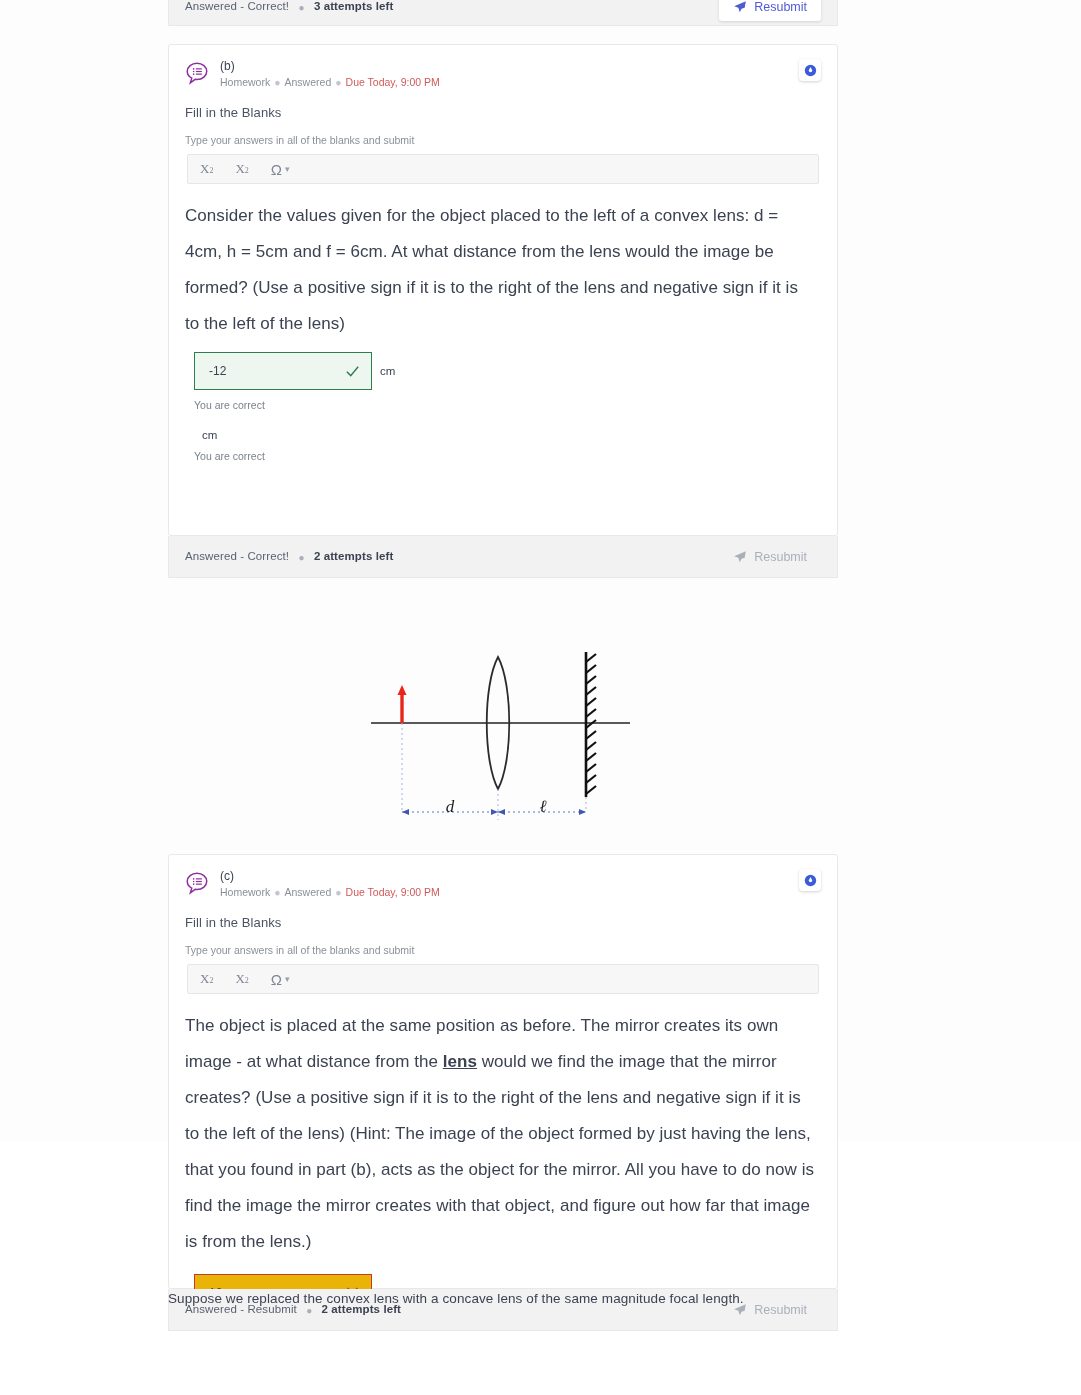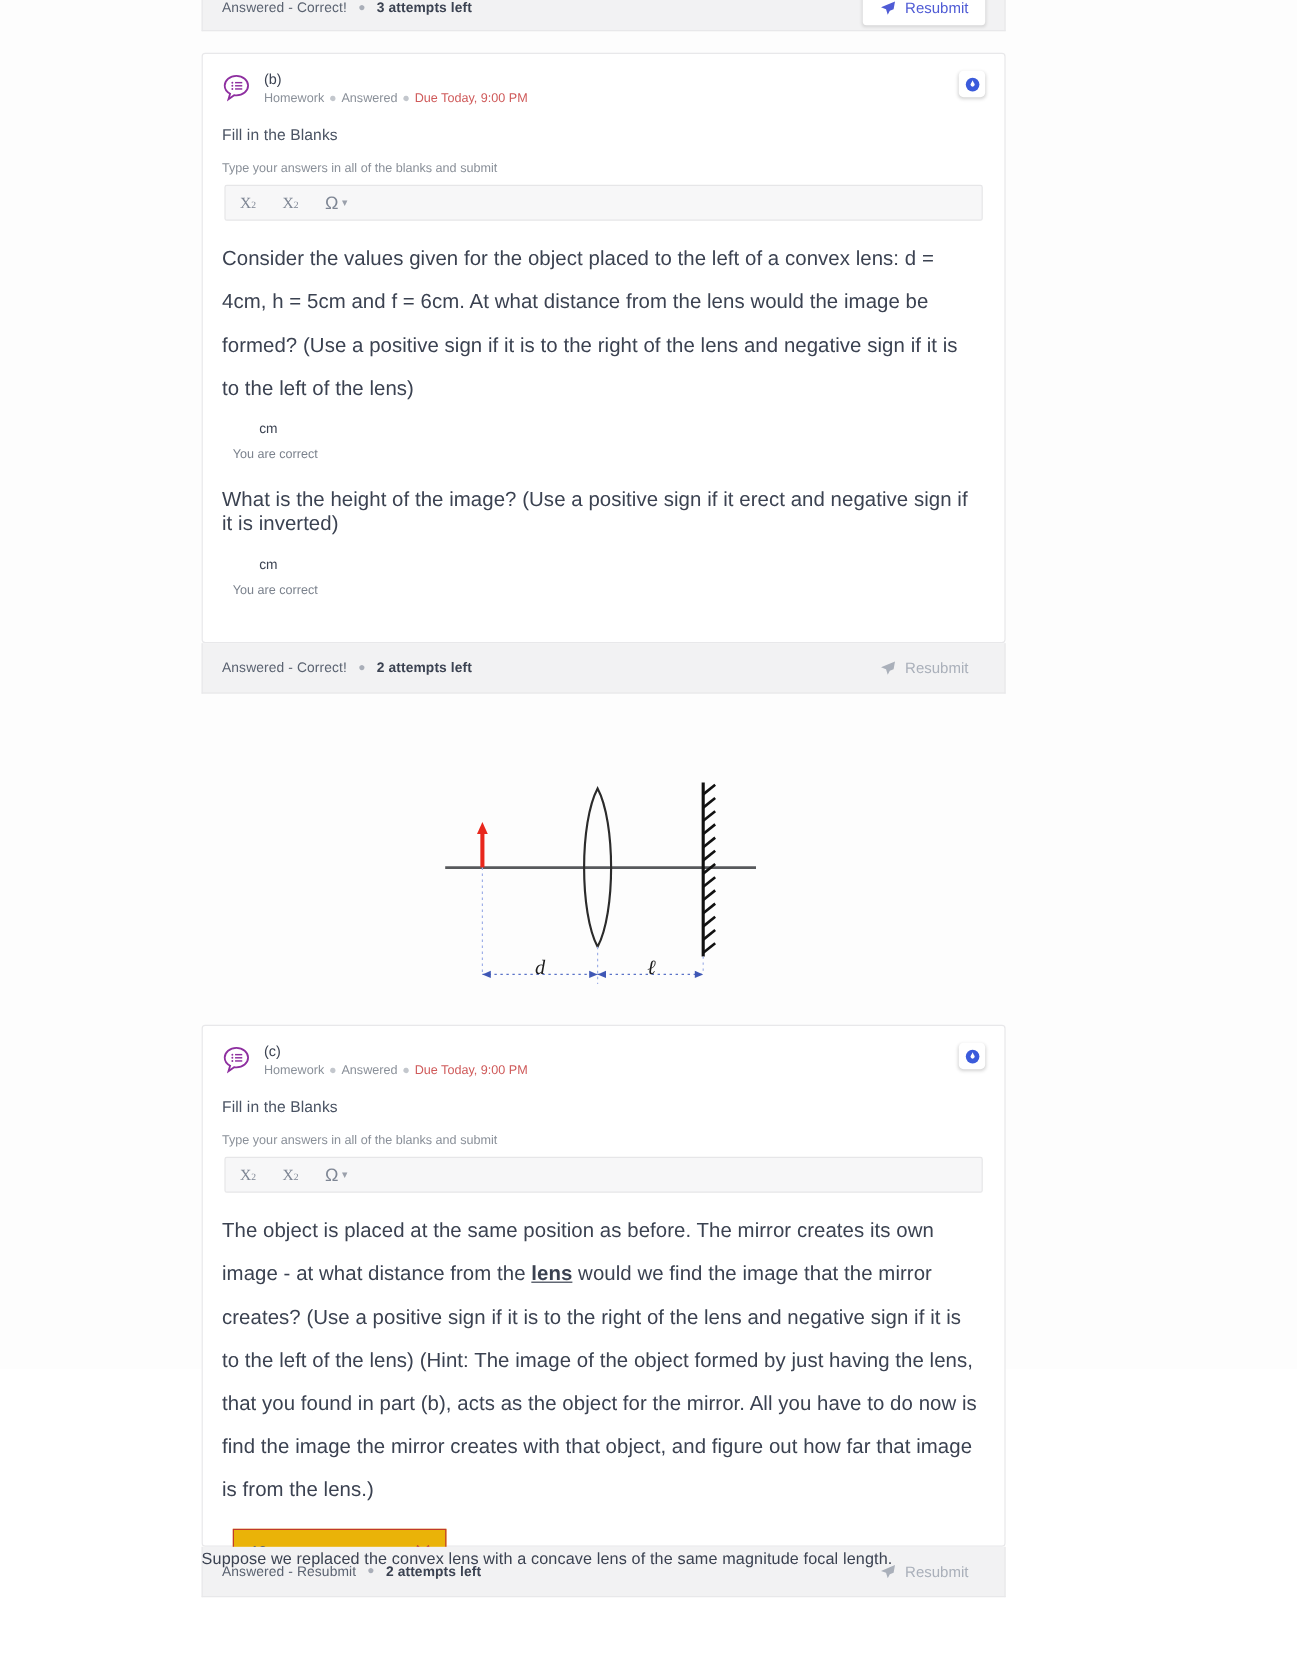--- a/index.html
+++ b/index.html
@@ -99,21 +99,21 @@
   .ansbox{
     position:relative;width:178px;height:38px;
     box-sizing:border-box;
     display:flex;align-items:center;
     padding-left:14px;
     font-size:12px;
   }
   .ansbox.correct{border:1px solid #2e7d4f;background:#eef6f0;color:#3b4251;}
   .ansbox.incorrect{border:1px solid #c0392b;background:#eab308;color:#3b4251;}
   .mark{position:absolute;right:10px;top:50%;transform:translateY(-50%);width:17px;height:17px;}
-  .unit{font-size:11.5px;color:#3b4251;margin-left:22px;}
+  .unit{font-size:11.5px;color:#3b4251;margin-left:8px;}
   .verdict{font-size:10.5px;color:#7b828d;padding:9px 0 0 25px;}
 
   
   .narrative{
     position:absolute;left:168px;width:700px;
     font-size:13.5px;color:#3b4251;letter-spacing:.1px;
   }
   .narrative i{font-family:"Liberation Serif",serif;font-style:italic;}
 
   
@@ -178,25 +178,30 @@
       </div>
       <div class="tb-omega">
         <span>Ω</span>
         <span class="caret">▾</span>
       </div>
     </div>
 
     <div class="qtext">Consider the values given for the object placed to the left of a convex lens: d = 4cm, h = 5cm and f = 6cm.  At what distance from the lens would the image be formed? (Use a positive sign if it is to the right of the lens and negative sign if it is to the left of the lens)</div>
 
     <div class="ansrow">
+      <div class="ansbox correct">
+        <span>-12</span>
+        <svg class="mark" viewBox="0 0 24 24">
+          <path d="M4 13 L9.5 18.5 L20 6" fill="none" stroke="#2e7d4f" stroke-width="2"></path>
+        </svg>
+      </div>
       <span class="unit">cm</span>
     </div>
     <div class="verdict">You are correct</div>
 
-    <div class="qtext" style="line-height:20px;padding-top:22px;">What is the height of the image? (Use a positive sign if it erect and negative sign if it is inverted)</div>
 
     <div class="ansrow" style="padding-top:18px;">
       <span class="unit">cm</span>
     </div>
     <div class="verdict">You are correct</div>
   </div>
 
   <div class="footer-bar" style="top:536px;">
     <div class="footer-status">
       <span>Answered - Correct!</span>

